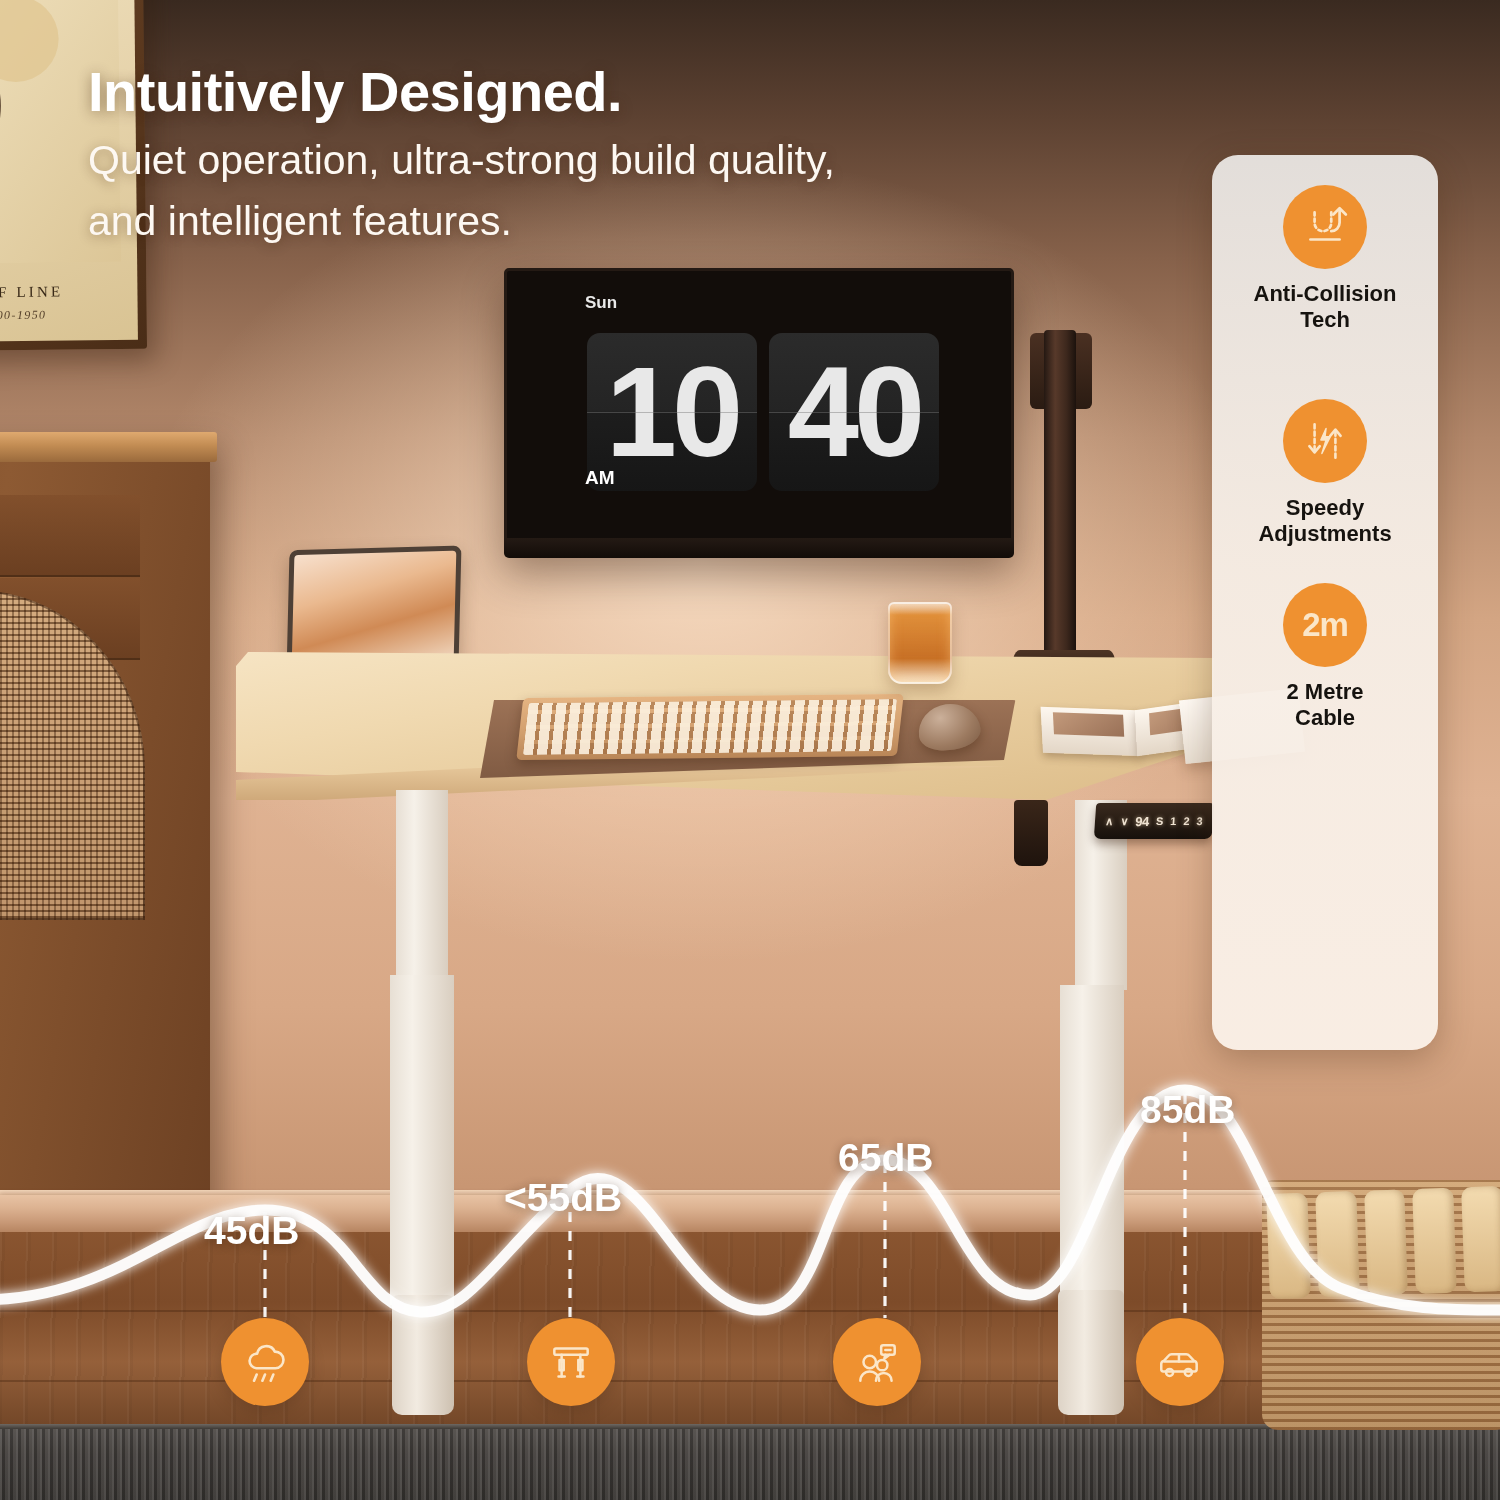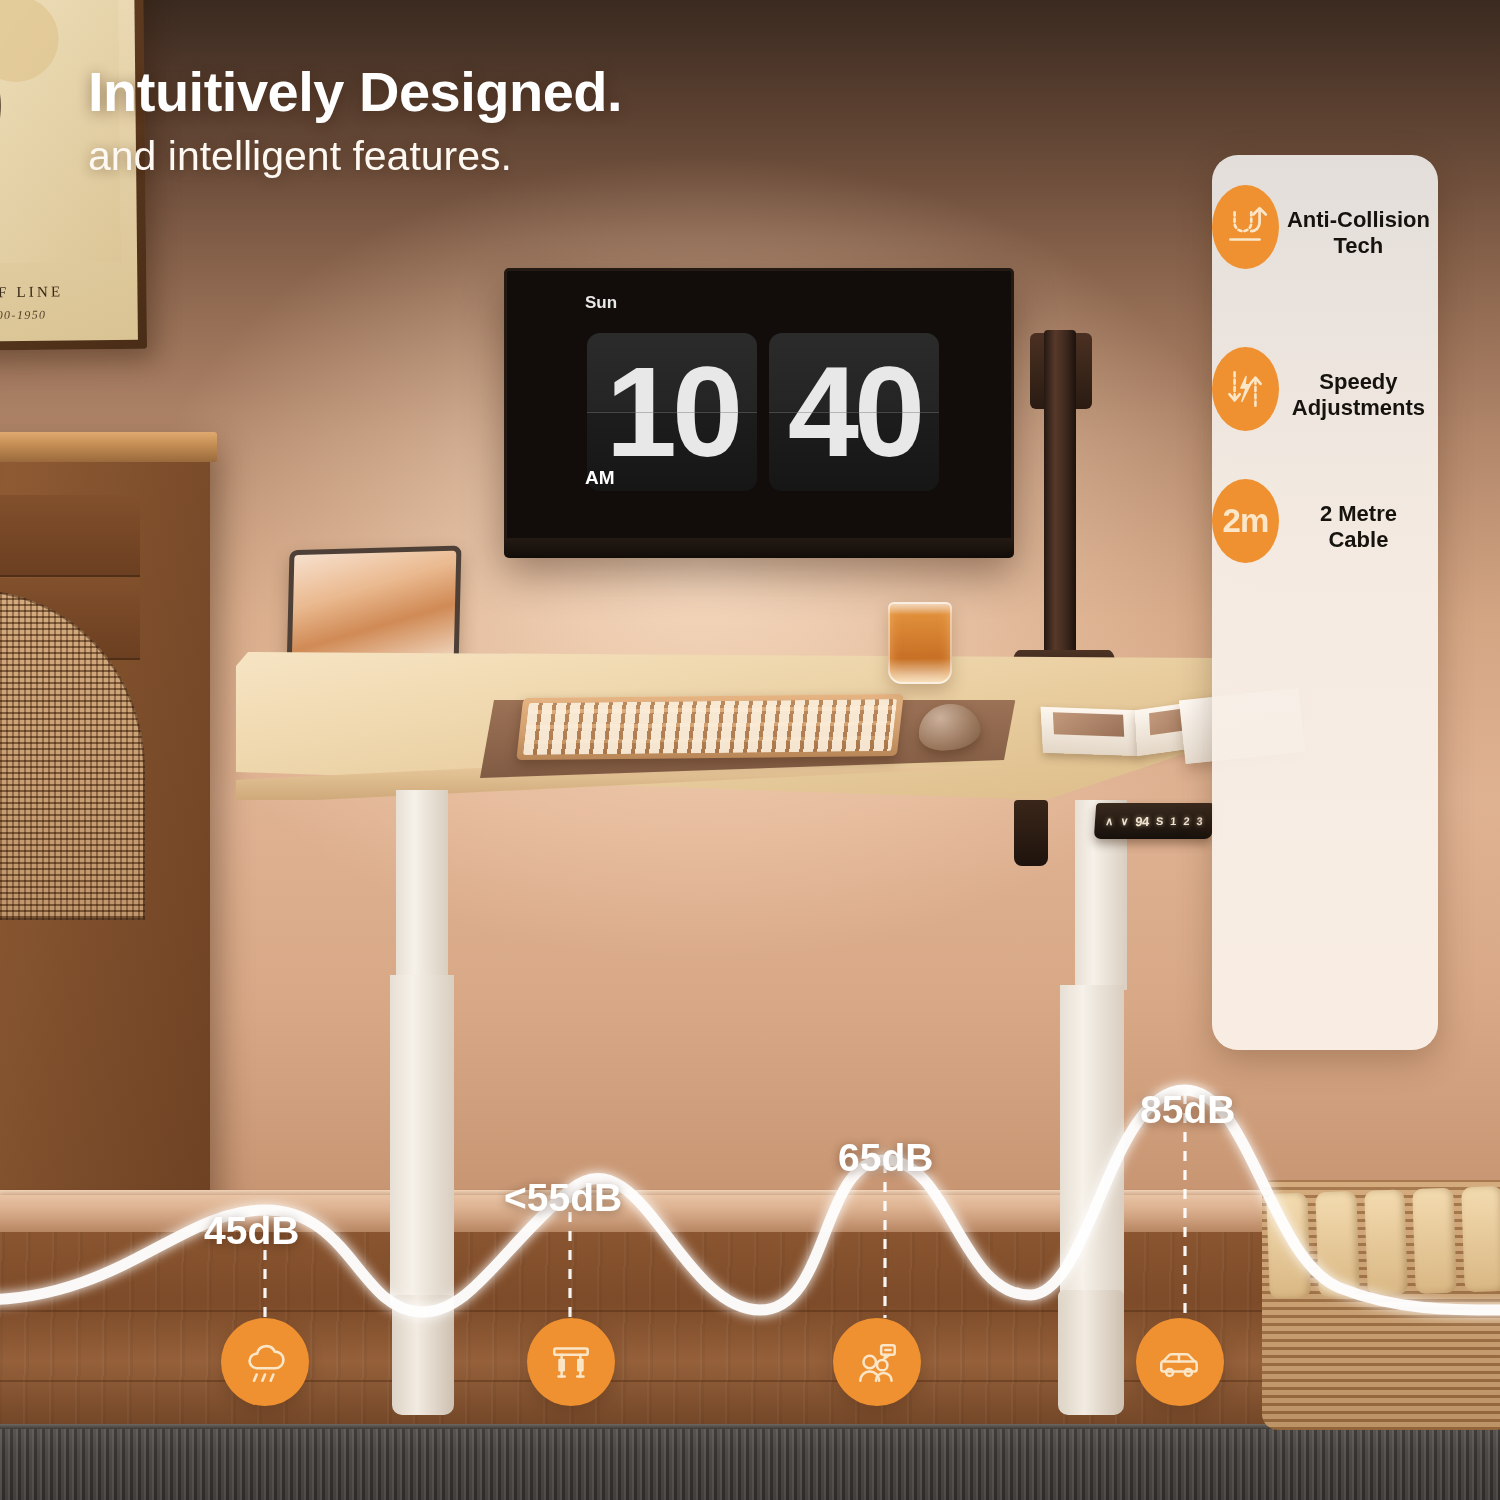--- a/index.html
+++ b/index.html
@@ -315,21 +315,21 @@
 
   
   .feature-card {
     position:absolute; left:1212px; top:155px; width:226px; height:895px;
     background:linear-gradient(180deg, rgba(236,233,230,0.93) 0%, rgba(246,238,230,0.95) 45%, rgba(250,240,231,0.96) 100%);
     border-radius:26px;
     box-shadow:0 10px 34px rgba(70,40,18,0.30);
     display:flex; flex-direction:column; align-items:center;
     padding-top:30px; gap:6px; z-index:40;
   }
-  .feat { display:flex; align-items:center; width:100%; }
+  .feat { display:flex; flex-direction:column; align-items:center; width:100%; }
   .feat-circle {
     width:84px; height:84px; border-radius:50%;
     background:#ef9130;
     display:flex; align-items:center; justify-content:center;
     margin-bottom:12px;
   }
   .feat-circle svg { width:50px; height:50px; }
   .feat-label {
     color:#16130f; font-size:22px; font-weight:bold;
     text-align:center; line-height:1.18; width:200px;
@@ -469,20 +469,21 @@
     <span class="num">94</span>
     <span>S</span>
     <span>1</span>
     <span>2</span>
     <span>3</span>
   </div>
 </div>
 
 <div class="headline">
   <div class="h1">Intuitively Designed.</div>
+  <div class="h2">Quiet operation, ultra-strong build quality,</div>
   <div class="h2" style="margin-top:8px">and intelligent features.</div>
 </div>
 
 <div class="feature-card">
 
   <div class="feat">
     <div class="feat-circle" style="background: rgb(239, 145, 48);">
       <svg viewBox="0 0 48 48" fill="none" stroke="#FBE6C8" stroke-width="2.6" stroke-linecap="round" stroke-linejoin="round">
         <path d="M14 10 v10 a8 8 0 0 0 8 8 a8 8 0 0 0 8 -8 v-12" stroke-dasharray="3 3"></path>
         <path d="M30 28 a8 8 0 0 0 8 -8 v-12"></path>

